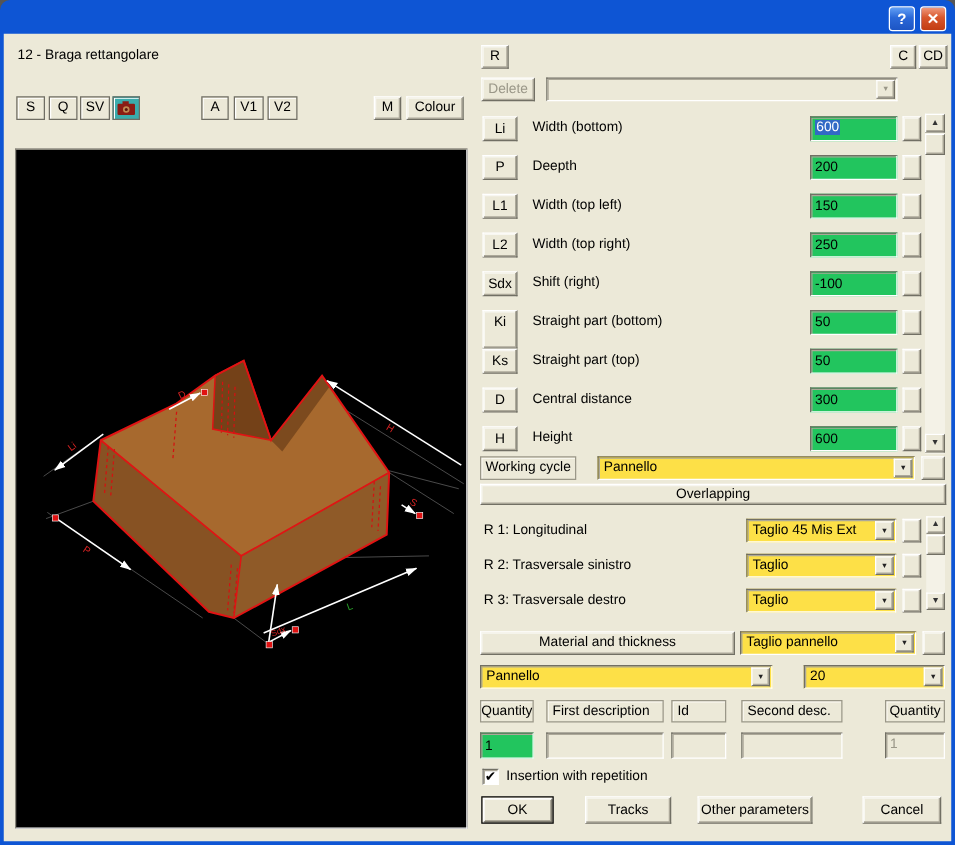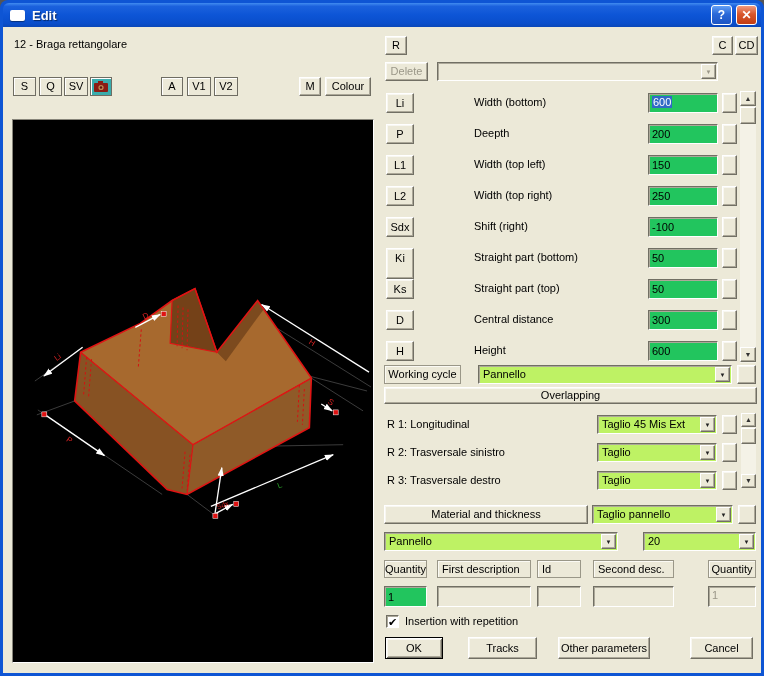--- a/index.html
+++ b/index.html
@@ -16,48 +16,44 @@
   .help-btn{left:711px;background:linear-gradient(180deg,#63a0f5,#2a68d8 45%,#1d55c4);}
   .close-btn{left:736px;background:linear-gradient(180deg,#f09a7e,#d8562c 45%,#c23d13);}
   .btn{position:absolute;background:#ece9d8;border:1px solid;border-color:#fff #716f64 #716f64 #fff;
     box-shadow:inset -1px -1px 0 #aca899,inset 1px 1px 0 #f8f7f1;text-align:center;cursor:pointer;}
   .flatb{position:absolute;background:#ece9d8;border:1px solid #6f6d63;box-shadow:inset 1px 1px 0 #fff;text-align:center;cursor:pointer;}
   .lblbox{position:absolute;background:#ece9d8;border:1px solid #9a9788;box-shadow:inset 1px 1px 0 #fbfaf4;text-align:center;}
   .field{position:absolute;background:#22c55e;border:1px solid;border-color:#716f64 #fff #fff #716f64;box-shadow:inset 1px 1px 0 #aca899;padding:2px 3px;overflow:hidden;white-space:nowrap;}
   .field.dis{background:#ece9d8;color:#9a9788;}
   input.field{padding:1px 3px;font-size:11px;outline:none;}
   .sel{background:#316ac5;color:#fff;padding:0 1px;}
-  .combo{position:absolute;background:#bef264;border:1px solid;border-color:#716f64 #fff #fff #716f64;box-shadow:inset 1px 1px 0 #aca899;}
+  .combo{position:absolute;background:#fde047;border:1px solid;border-color:#716f64 #fff #fff #716f64;box-shadow:inset 1px 1px 0 #aca899;}
   .combo .cval{position:absolute;left:4px;top:2px;right:18px;overflow:hidden;white-space:nowrap;}
   .combo .carr{position:absolute;right:1px;top:1px;bottom:1px;width:15px;background:#ece9d8;border:1px solid;
     border-color:#fff #716f64 #716f64 #fff;box-shadow:inset -1px -1px 0 #aca899;font-size:6px;line-height:14px;text-align:center;color:#222;cursor:pointer;}
   .combo.dis{background:#ece9d8;}
   .combo.dis .carr{color:#9a9788;}
   .sb-track{position:absolute;background:#f4f2e7;}
   .sb-btn{position:absolute;background:#ece9d8;border:1px solid;border-color:#fff #716f64 #716f64 #fff;
     box-shadow:inset -1px -1px 0 #aca899;font-size:7px;line-height:13px;text-align:center;color:#333;cursor:pointer;}
   .sb-thumb{position:absolute;background:#ece9d8;border:1px solid;border-color:#fff #716f64 #716f64 #fff;box-shadow:inset -1px -1px 0 #aca899;cursor:pointer;}
   .txt{position:absolute;white-space:nowrap;}
-  .param-label{font-size:11px;margin-left:48px;}
+  .param-label{font-size:11px;}
   .sidebtn{width:15px;}
   .checkbox{position:absolute;width:13px;height:13px;background:#fff;border:1px solid;border-color:#716f64 #fff #fff #716f64;box-shadow:inset 1px 1px 0 #aca899;
     font-size:11px;line-height:12px;text-align:center;color:#000;cursor:pointer;}
   .default-btn{border:1px solid #000;box-shadow:inset 1px 1px 0 #fff,inset -1px -1px 0 #716f64,inset 2px 2px 0 #f8f7f1,inset -2px -2px 0 #aca899;}
   .canvas{position:absolute;left:12px;top:119px;width:362px;height:544px;background:#000;border:1px solid #87857a;border-right-color:#fff;border-bottom-color:#fff;}
   .dis-txt{color:#9a9788;}
 </style>
 </head>
 <body>
 
 <div class="window">
 
-  <div class="titlebar">
-    <div class="title-icon"></div>
-    <div class="title-text">Edit</div>
-  </div>
   <div class="cap-btn help-btn">?</div>
   <div class="cap-btn close-btn">✕</div>
 
   <div class="client"></div>
 
   <div class="txt" style="left:14px;top:38px;">12 - Braga rettangolare</div>
 
   <div class="flatb" style="left:13px;top:77px;width:23px;height:19px;line-height:17px;">S</div>
   <div class="flatb" style="left:39px;top:77px;width:23px;height:19px;line-height:17px;">Q</div>
   <div class="flatb" style="left:64px;top:77px;width:24px;height:19px;line-height:17px;">SV</div>

